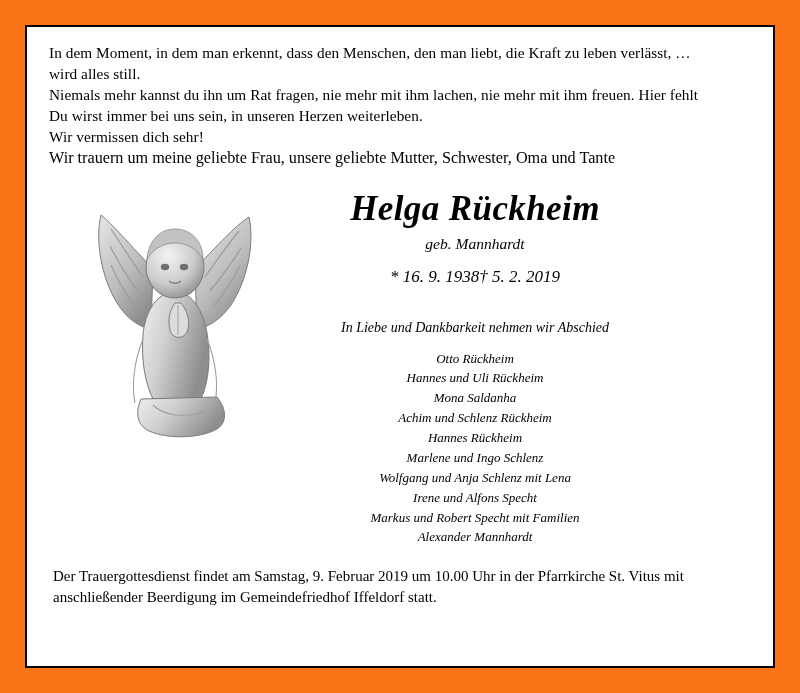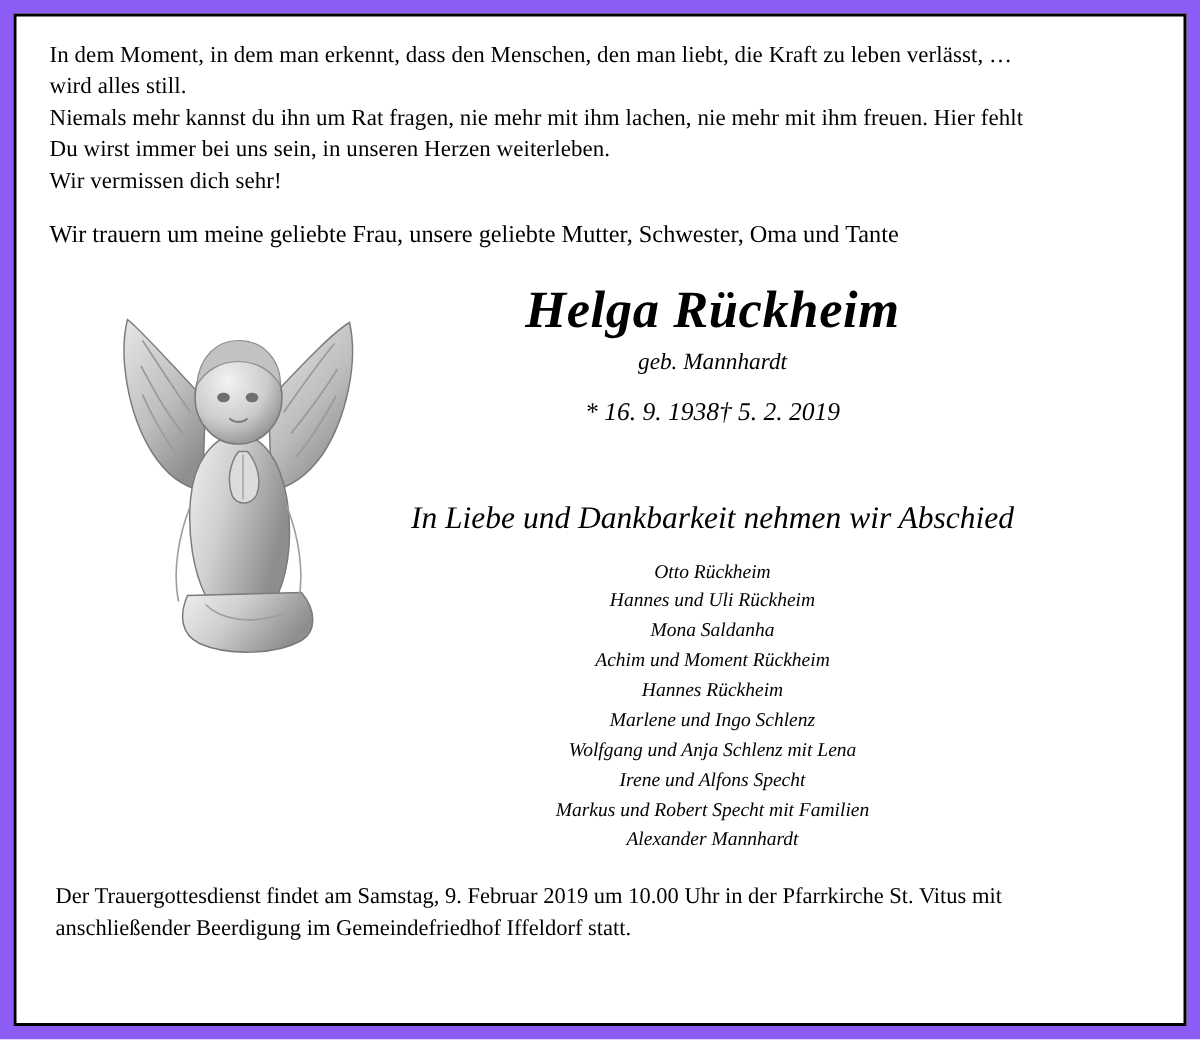--- a/index.html
+++ b/index.html
@@ -11,22 +11,22 @@
     width: 800px;
     height: 693px;
     font-family: "Liberation Serif", serif;
     color: #000000;
     overflow: hidden;
   }
   .obituary {
     box-sizing: border-box;
     width: 800px;
     height: 693px;
-    padding: 9px;
-    background: #8b5cf6;
+    padding: 25px;
+    background: #f97316;
   }
   .inner-frame {
     box-sizing: border-box;
     width: 100%;
     height: 100%;
     background: #ffffff;
     border: 2px solid #000000;
     padding: 16px 22px 10px 22px;
     position: relative;
   }
@@ -35,21 +35,20 @@
     line-height: 1.37;
     text-align: left;
     margin: 0 0 0 0;
     letter-spacing: 0.05px;
   }
   .intro p {
     margin: 0;
   }
   .mourn-line {
     font-size: 16.2px;
-    margin-top: 14px;
     line-height: 1.3;
   }
   .main-block {
     position: relative;
     margin-top: 4px;
   }
   .angel-wrap {
     position: absolute;
     left: 34px;
     top: 8px;
@@ -80,22 +79,22 @@
   .dates {
     font-size: 17px;
     margin-top: 14px;
     display: flex;
     justify-content: center;
   }
   .dates span {
     white-space: nowrap;
   }
   .farewell {
-    font-size: 21px;
-    margin-top: 48px;
+    font-size: 14px;
+    margin-top: 33px;
   }
   .mourners {
     margin-top: 13px;
     font-size: 13px;
     line-height: 1.53;
   }
   .mourners div {
     white-space: nowrap;
   }
   .service {
@@ -179,21 +178,21 @@
         <div class="maiden-name">geb. Mannhardt</div>
         <div class="dates">
           <span>* 16. 9. 1938</span>
           <span>† 5. 2. 2019</span>
         </div>
         <div class="farewell">In Liebe und Dankbarkeit nehmen wir Abschied</div>
         <div class="mourners">
           <div>Otto Rückheim</div>
           <div>Hannes und Uli Rückheim</div>
           <div>Mona Saldanha</div>
-          <div>Achim und Moment Rückheim</div>
+          <div>Achim und Schlenz Rückheim</div>
           <div>Hannes Rückheim</div>
           <div>Marlene und Ingo Schlenz</div>
           <div>Wolfgang und Anja Schlenz mit Lena</div>
           <div>Irene und Alfons Specht</div>
           <div>Markus und Robert Specht mit Familien</div>
           <div>Alexander Mannhardt</div>
         </div>
       </div>
     </div>
 

